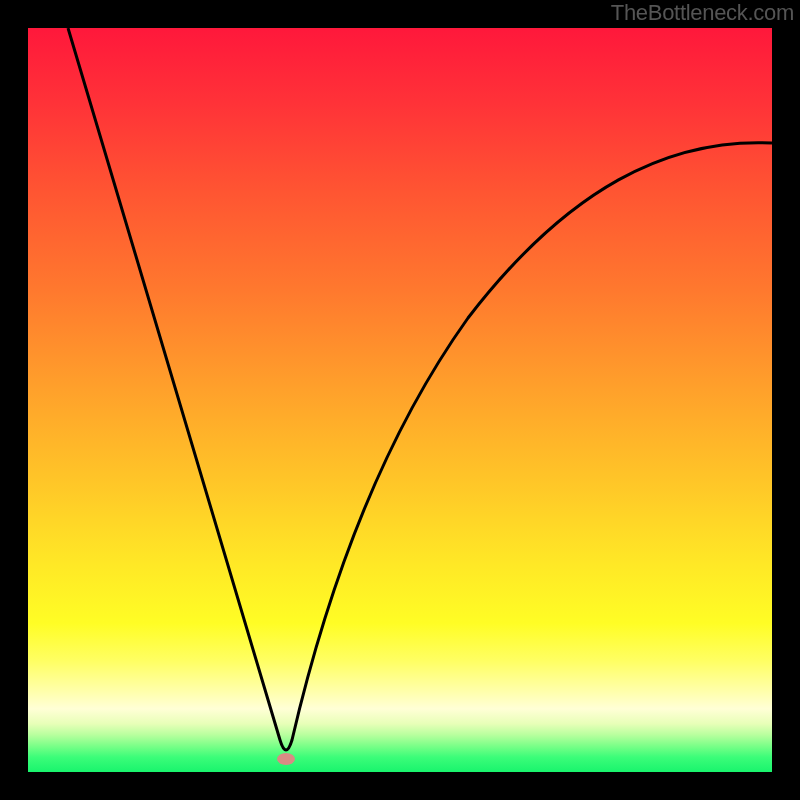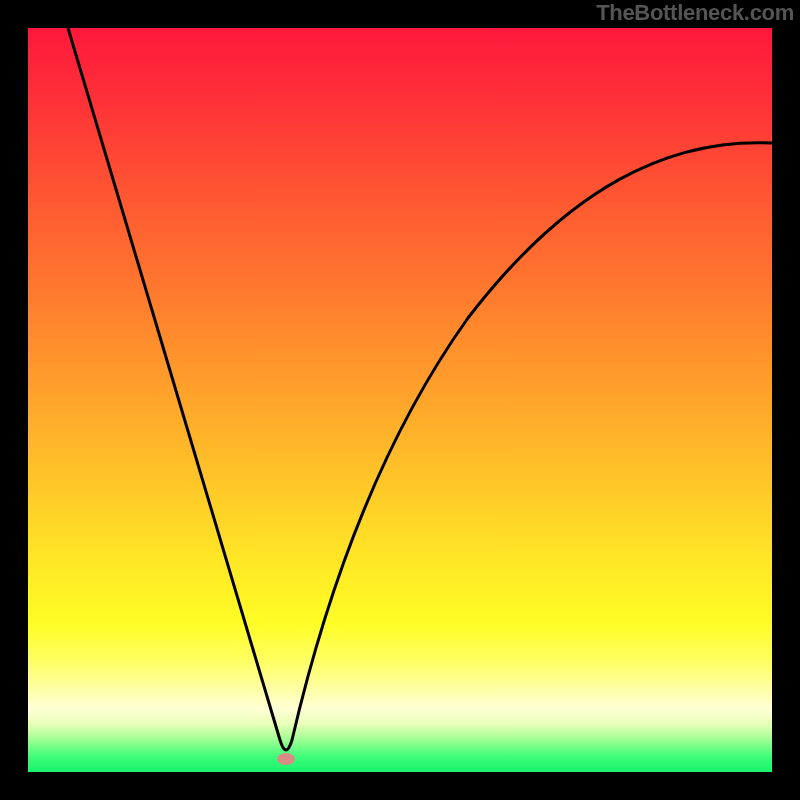--- a/index.html
+++ b/index.html
@@ -9,21 +9,21 @@
     height: 800px;
     position: relative;
     background: #000;
   }
   .watermark {
     position: absolute;
     top: 0;
     right: 6px;
     font-family: Arial, Helvetica, sans-serif;
     font-size: 22px;
-    font-weight: 700;
+    font-weight: 400;
     color: #555555;
     z-index: 10;
     letter-spacing: -0.3px;
   }
   .plot-area {
     position: absolute;
     left: 28px;
     top: 28px;
     width: 744px;
     height: 744px;

